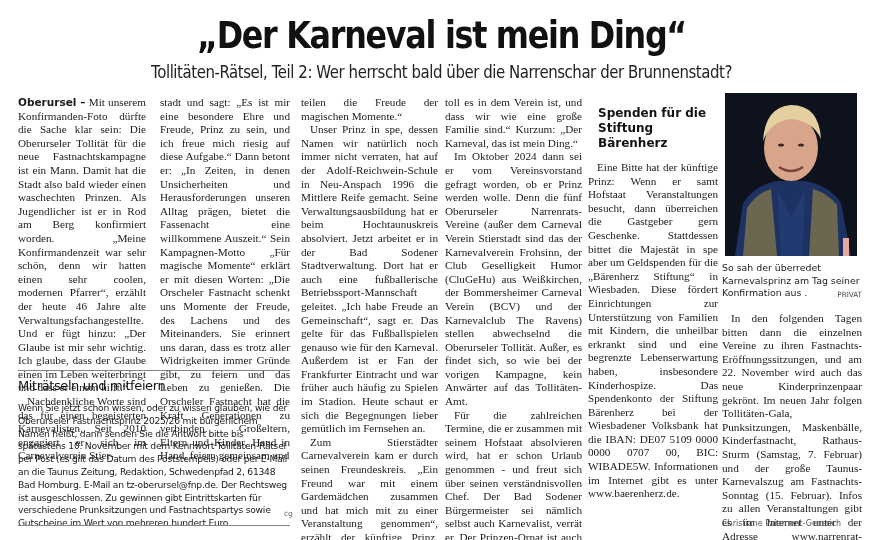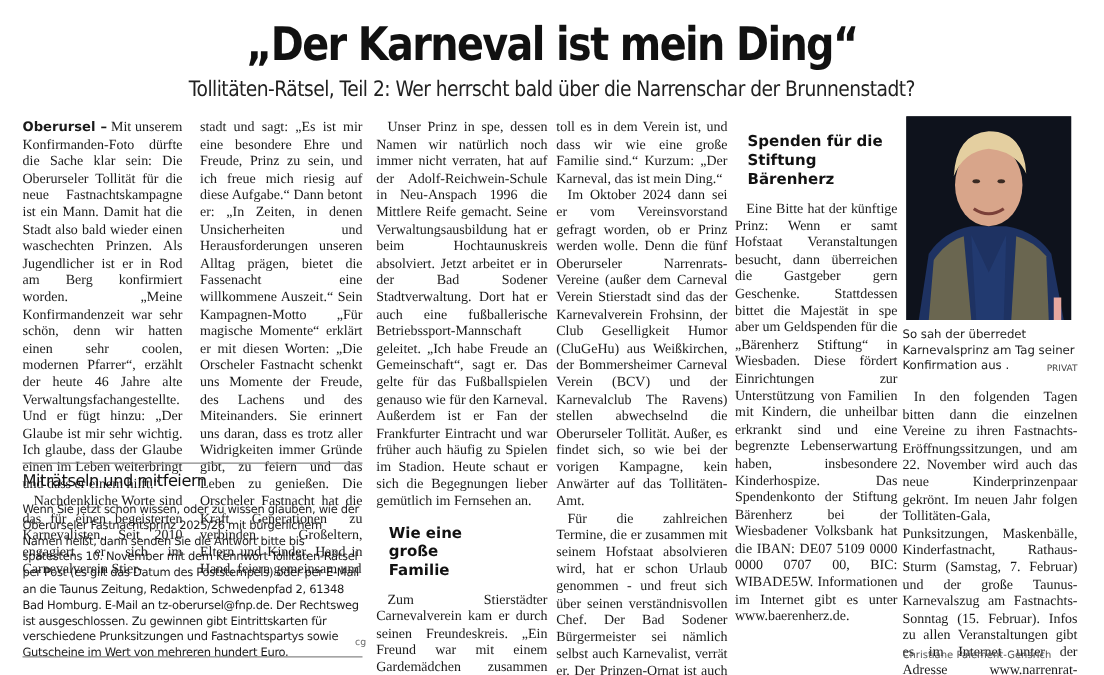--- a/index.html
+++ b/index.html
@@ -65,22 +65,22 @@
   <p class="first">stadt und sagt: „Es ist mir eine besondere Ehre und Freude, Prinz zu sein, und ich freue mich riesig auf diese Aufgabe.“ Dann betont er: „In Zeiten, in denen Unsicherheiten und Herausforderungen unseren Alltag prägen, bietet die Fassenacht eine willkommene Auszeit.“ Sein Kampagnen-Motto „Für magische Momente“ erklärt er mit diesen Worten: „Die Orscheler Fastnacht schenkt uns Momente der Freude, des Lachens und des Miteinanders. Sie erinnert uns daran, dass es trotz aller Widrigkeiten immer Gründe gibt, zu feiern und das Leben zu genießen. Die Orscheler Fastnacht hat die Kraft Generationen zu verbinden. Großeltern, Eltern und Kinder, Hand in Hand, feiern gemeinsam und</p>
 </div>
 
 <div class="rule" style="left:18px; top:370px; width:272px;"></div>
 <div class="box-title">Miträtseln und mitfeiern</div>
 <div class="box-text">Wenn Sie jetzt schon wissen, oder zu wissen glauben, wie der Oberurseler Fastnachtsprinz 2025/26 mit bürgerlichem Namen heißt, dann senden Sie die Antwort bitte bis spätestens 10. November mit dem Kennwort Tollitäten-Rätsel per Post (es gilt das Datum des Poststempels) oder per E-Mail an die Taunus Zeitung, Redaktion, Schwedenpfad 2, 61348 Bad Homburg. E-Mail an tz-oberursel@fnp.de. Der Rechtsweg ist ausgeschlossen. Zu gewinnen gibt Eintrittskarten für verschiedene Prunksitzungen und Fastnachtspartys sowie Gutscheine im Wert von mehreren hundert Euro.</div>
 <div class="box-sig">cg</div>
 <div class="rule" style="left:18px; top:525px; width:272px;"></div>
 
 <div class="col" style="left:301px; top:96px; width:137px;">
+  <p class="first">teilen die Freude der magischen Momente.“</p>
   <p>Unser Prinz in spe, dessen Namen wir natürlich noch immer nicht verraten, hat auf der Adolf-Reichwein-Schule in Neu-Anspach 1996 die Mittlere Reife gemacht. Seine Verwaltungsausbildung hat er beim Hochtaunuskreis absolviert. Jetzt arbeitet er in der Bad Sodener Stadtverwaltung. Dort hat er auch eine fußballerische Betriebssport-Mannschaft geleitet. „Ich habe Freude an Gemeinschaft“, sagt er. Das gelte für das Fußballspielen genauso wie für den Karneval. Außerdem ist er Fan der Frankfurter Eintracht und war früher auch häufig zu Spielen im Stadion. Heute schaut er sich die Begegnungen lieber gemütlich im Fernsehen an.</p>
-  <div class="subtitle" style="width:90px;">Wie eine große Familie</div>
   <p>Zum Stierstädter Carnevalverein kam er durch seinen Freundeskreis. „Ein Freund war mit einem Gardemädchen zusammen und hat mich mit zu einer Veranstaltung genommen“, erzählt der künftige Prinz. Schnell war er dazu überredet, im Männerballett mitzutanzen. „Ich habe gemerkt, wie</p>
 </div>
 
 <div class="col" style="left:445px; top:96px; width:137px;">
   <p class="first">toll es in dem Verein ist, und dass wir wie eine große Familie sind.“ Kurzum: „Der Karneval, das ist mein Ding.“</p>
   <p>Im Oktober 2024 dann sei er vom Vereinsvorstand gefragt worden, ob er Prinz werden wolle. Denn die fünf Oberurseler Narrenrats-Vereine (außer dem Carneval Verein Stierstadt sind das der Karnevalverein Frohsinn, der Club Geselligkeit Humor (CluGeHu) aus Weißkirchen, der Bommersheimer Carneval Verein (BCV) und der Karnevalclub The Ravens) stellen abwechselnd die Oberurseler Tollität. Außer, es findet sich, so wie bei der vorigen Kampagne, kein Anwärter auf das Tollitäten-Amt.</p>
   <p>Für die zahlreichen Termine, die er zusammen mit seinem Hofstaat absolvieren wird, hat er schon Urlaub genommen - und freut sich über seinen verständnisvollen Chef. Der Bad Sodener Bürgermeister sei nämlich selbst auch Karnevalist, verrät er. Der Prinzen-Ornat ist auch schon fertig. Aber wie er aussieht, wird nicht verraten. Nur dass dazu natürlich eine majestätische Narrenkappe mit schönen langen Federn gehört. Natürlich müssen Prinzen-Gewand und auch die Kostüme für den Hofstaat inklusive</p>
 </div>
 
 <div class="col" style="left:588px; top:96px; width:130px;">

